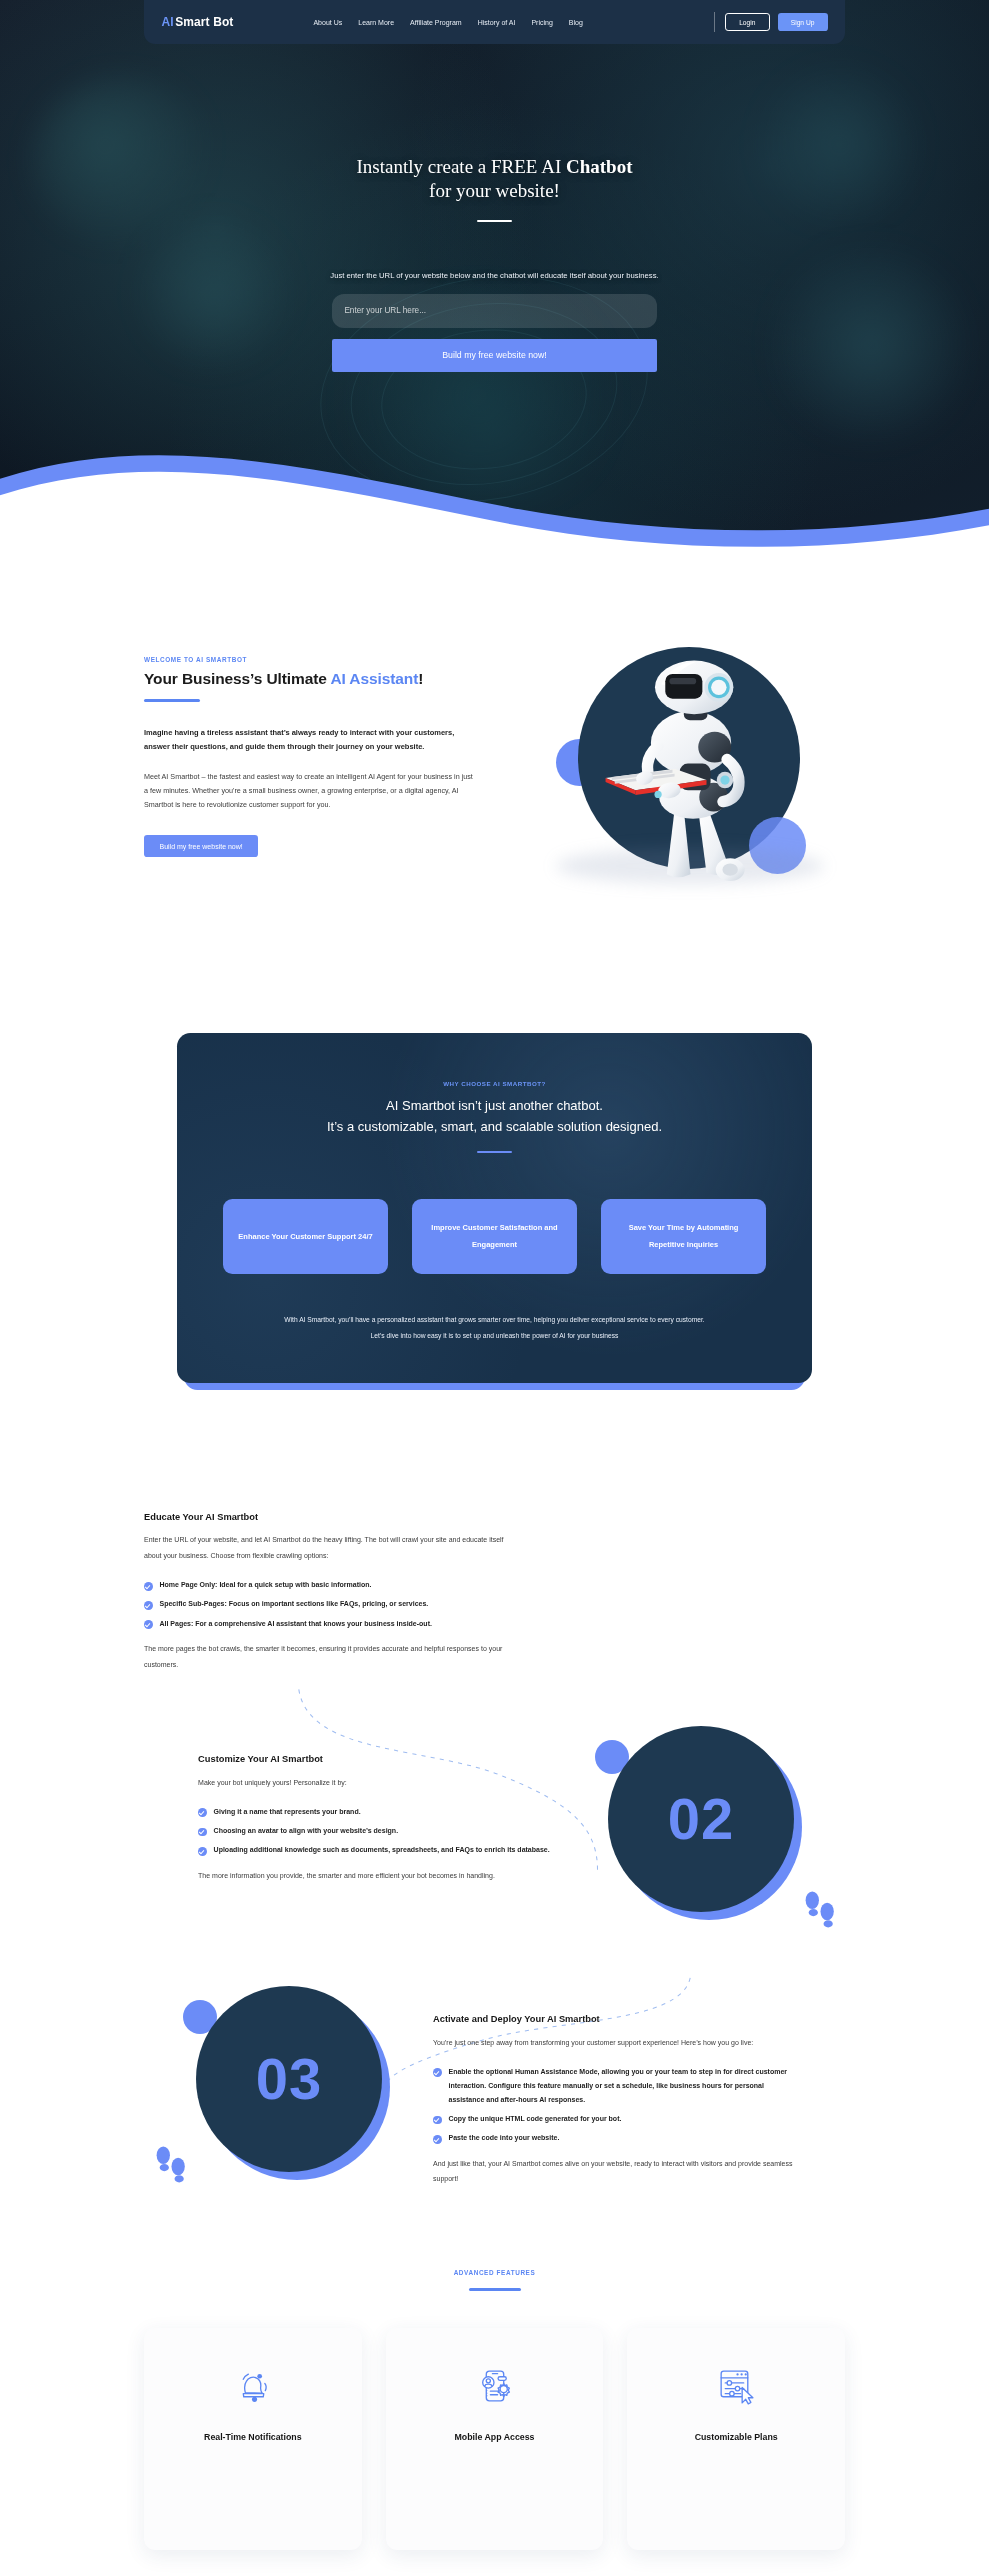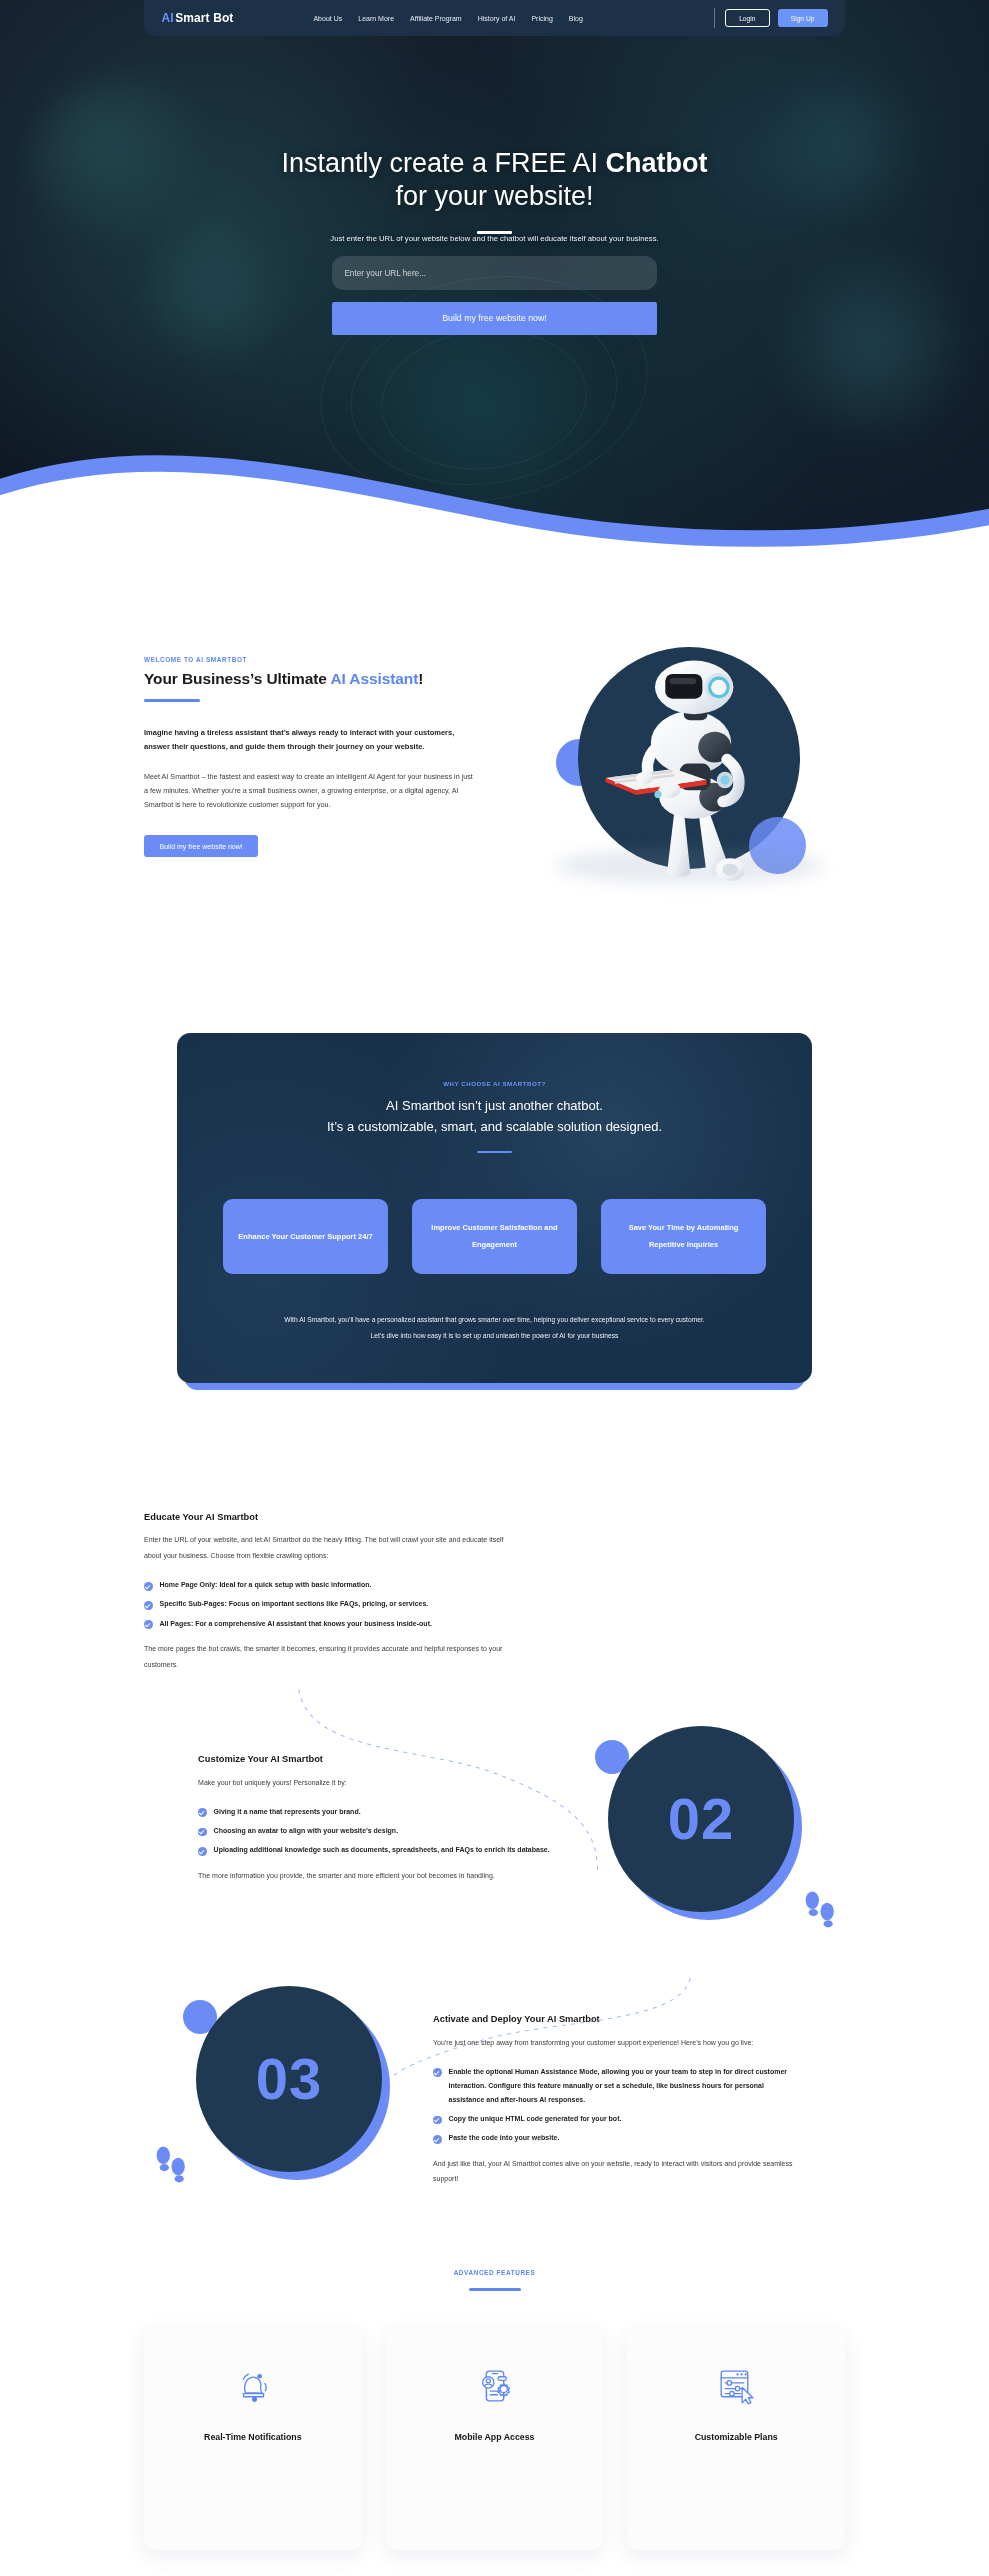--- a/index.html
+++ b/index.html
@@ -34,21 +34,21 @@
   .b5 { left:319px; top:289px;  width:319px; height:216px; background: radial-gradient(circle at 50% 50%, #1c4a54 0%, rgba(14,30,42,0) 72%); }
   .ring { position:absolute; border:1px solid rgba(90,170,180,.22); border-radius:50%; }
   .r1 { left:319px; top:278px; width:330px; height:222px; transform: rotate(-10deg); }
   .r2 { left:350px; top:304px; width:268px; height:180px; transform: rotate(-8deg); }
   .r3 { left:381px; top:330px; width:206px; height:139px; transform: rotate(-6deg); }
 
   
   .navbar {
     position: relative; z-index: 5;
     width: 701px; margin: 0 auto;
-    height: 36px;
+    height: 44px;
     display: flex; align-items: center;
     padding: 0 17.5px;
     background: #1c3047;
     border-radius: 0 0 11.3px 11.3px;
   }
   .brand { font-size: 12px; font-weight: 700; color:#fff; letter-spacing:0.1px; white-space: nowrap;}
   .brand .ai { color:#6b94f7; margin-right:1.5px; }
   .nav-links { display:flex; gap:16px; margin-left: 80px; }
   .nav-links a { color:#e7edf5; font-size:7px; text-decoration:none; white-space:nowrap; }
   .nav-right { margin-left:auto; display:flex; align-items:center; gap:8.2px; }
@@ -60,27 +60,28 @@
   }
   .btn-signup {
     border:none; background:#6b94f7; color:#fff;
     border-radius:3.1px; padding:5.2px 13px; font-size:6.7px; cursor:pointer;
     font-family: inherit;
   }
 
   
   .hero-content { position: relative; z-index:4; text-align:center; padding-top: 111px; }
   .hero-title {
-    color:#fff; font-size:27px; line-height:1.24; font-weight:400;
+    color:#fff; font-size:19px; line-height:1.24; font-weight:400;
     text-shadow: 0 1px 8.2px rgba(0,0,0,.45);
+    font-family: Liberation Serif, serif;
   }
   .hero-title b { font-weight:800; }
   .hero-rule { width:35px; height:2.6px; background:#fff; margin:17.5px auto 0; border-radius:1px; }
   .hero-sub {
-    color:#eef3fa; font-size:7.7px; 
+    color:#eef3fa; font-size:7.7px; margin-top:49px;
     text-shadow: 0 0.5px 5.2px rgba(0,0,0,.5);
   }
   .hero-form { width:325px; margin: 13.4px auto 0; }
   .url-input {
     width:100%; height:34px; border:none; outline:none;
     background: rgba(255,255,255,.13);
     color:#fff; font-size:8.2px; padding: 0 12.4px; border-radius:12px;
     font-family: Liberation Sans, sans-serif;
   }
   .url-input::placeholder { color: rgba(255,255,255,.75); }

